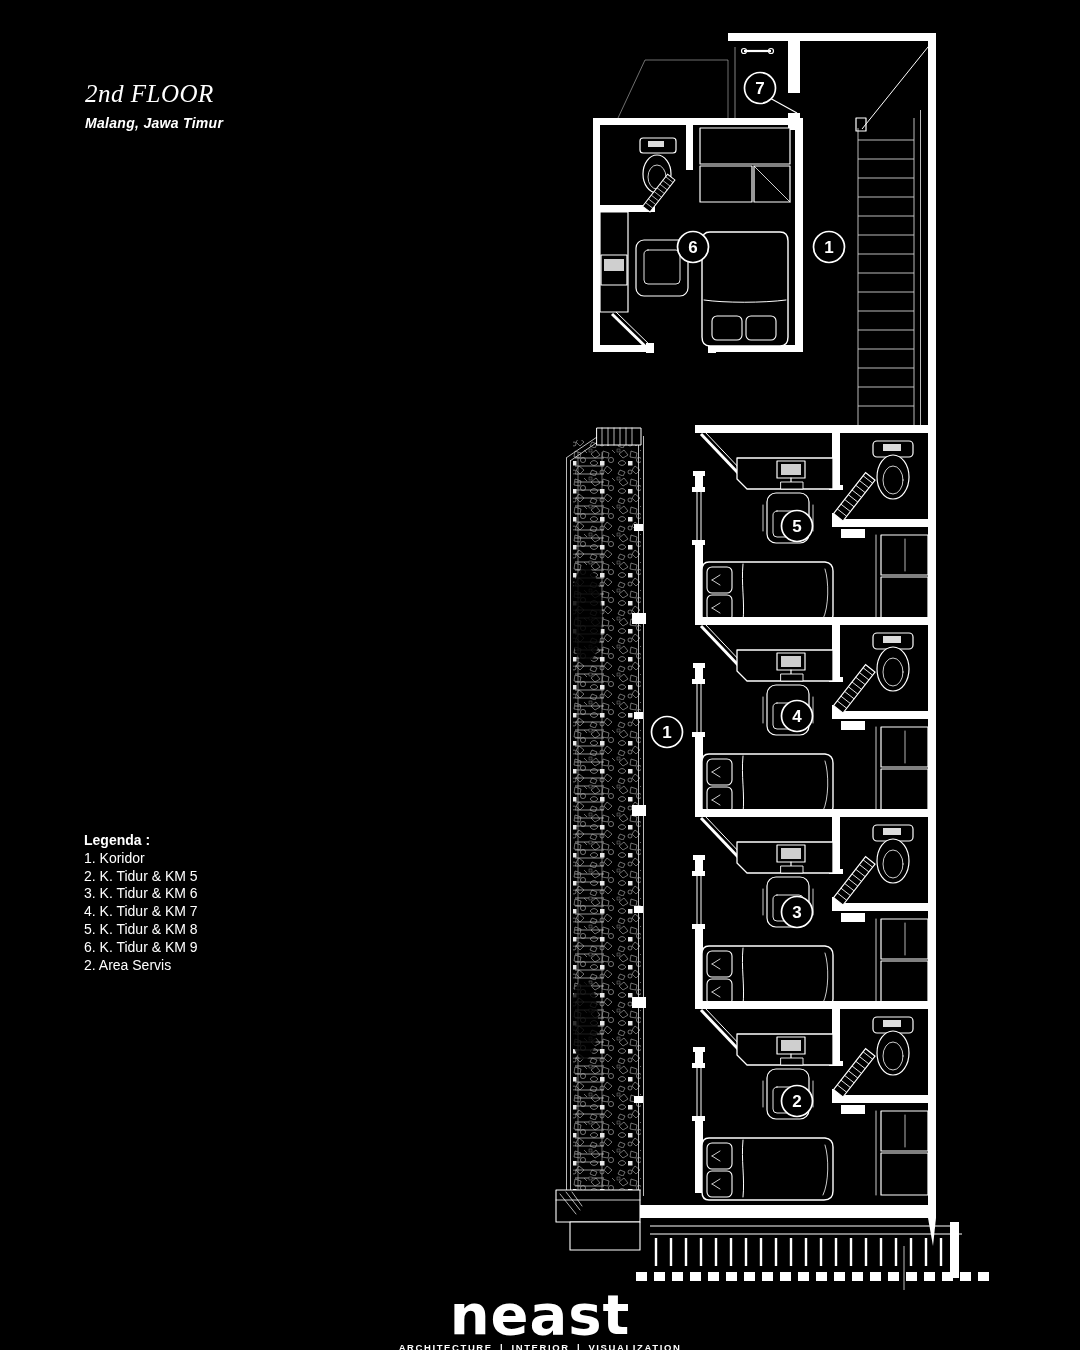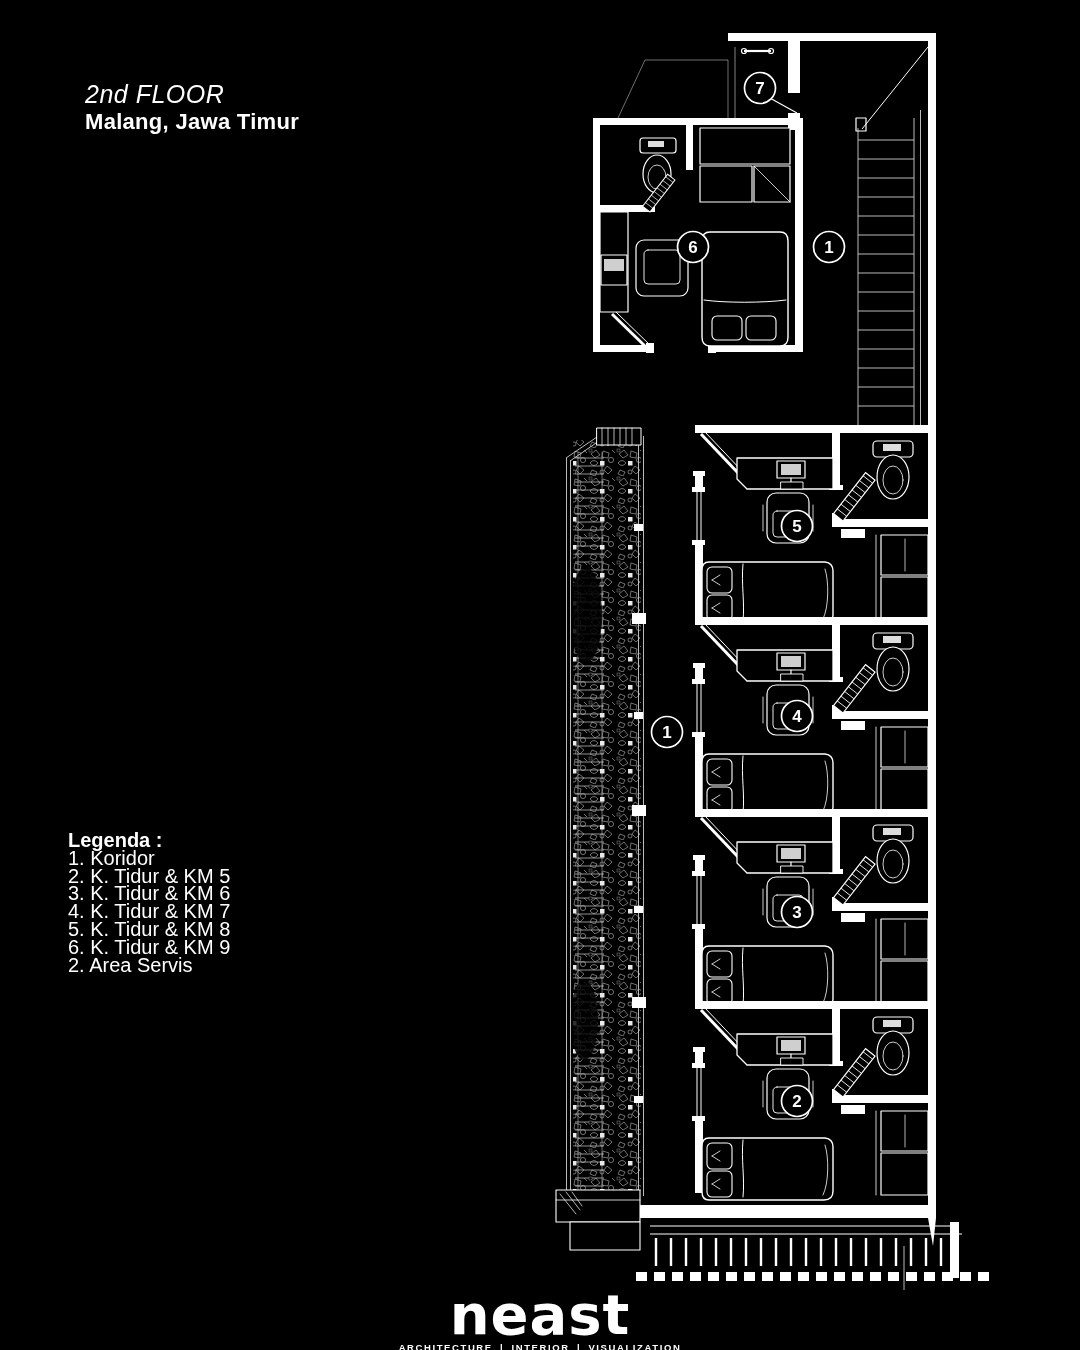--- a/index.html
+++ b/index.html
@@ -1,26 +1,26 @@
 <!DOCTYPE html>
 <html><head>
 <meta charset="utf-8">
 <style>
   html,body{margin:0;padding:0;background:#000;}
   .page{position:relative;width:1080px;height:1350px;background:#000;overflow:hidden;
         font-family:"Liberation Sans",sans-serif;color:#fff;}
   svg.plan{position:absolute;left:0;top:0;width:1080px;height:1350px;}
   
   .title-block{position:absolute;left:85px;top:80px;}
-  .title-line{display:flex;align-items:flex-start;gap:18px;font-style:italic;}
+  .title-line{display:flex;align-items:flex-start;gap:18px;font-style:italic;font-family:Liberation Serif, serif;}
   .floor{font-size:25px;font-weight:500;letter-spacing:.5px;}
   .project{font-size:29px;font-weight:800;letter-spacing:.5px;}
-  .location{font-size:22px;font-weight:600;letter-spacing:.3px;}
+  .location{margin-top:7px;font-size:14px;font-style:italic;font-weight:600;letter-spacing:.3px;}
   
-  .legend{position:absolute;left:68px;top:832px;font-size:20px;line-height:17.8px;}
+  .legend{position:absolute;left:84px;top:832px;font-size:14px;line-height:17.8px;}
   .legend-title{font-weight:700;}
   
   .brand-footer{position:absolute;left:0;right:0;top:1288px;text-align:center;}
   .brand{font-size:56px;font-weight:800;letter-spacing:1px;line-height:.95;
          font-family:"DejaVu Sans","Liberation Sans",sans-serif;}
   .tagline{margin-top:1px;font-size:9.5px;font-weight:700;letter-spacing:1.6px;word-spacing:3px;}
   
   .plan .furn{stroke:#fff;fill:none;stroke-width:1.2;stroke-linecap:round;stroke-linejoin:round;}
   .plan .wall{fill:#fff;stroke:none;}
   .plan .thin{stroke:#cfcfcf;stroke-width:.9;fill:none;}

